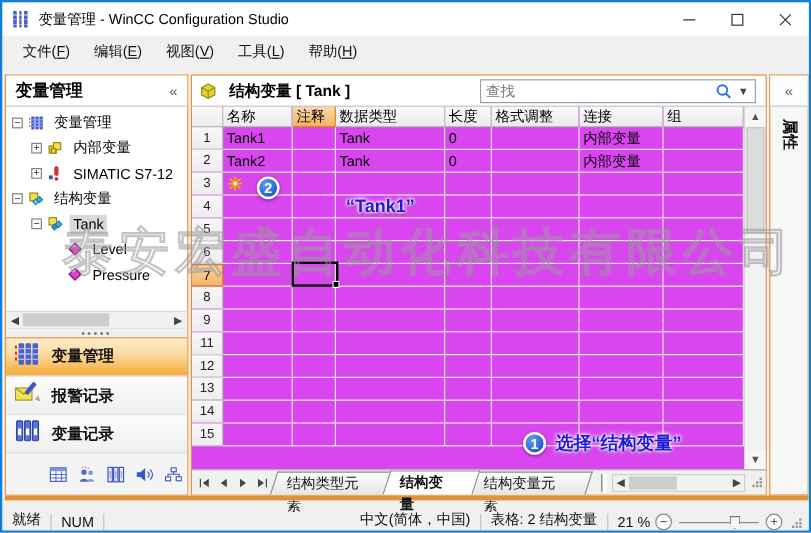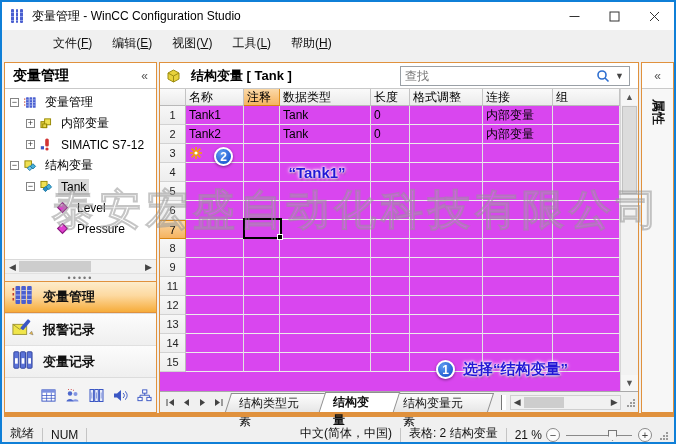--- a/index.html
+++ b/index.html
@@ -11,21 +11,21 @@
 
   
   .titlebar{ height:28px; background:#ffffff; display:flex; align-items:center; flex:0 0 28px; }
   .app-icon{ width:16px; height:16px; margin-left:7px; display:flex; gap:2px; padding:1px 2px; }
   .app-icon i{ flex:1; background:repeating-linear-gradient(#4a5fd0 0 3px,#8fa0e8 3px 4px); border-radius:1px;}
   .title{ margin-left:7px; font-size:12px; color:#000; }
   .win-controls{ margin-left:auto; display:flex; height:100%; }
   .wc{ width:40px; height:100%; display:flex; align-items:center; justify-content:center; color:#222; }
 
   
-  .menubar{ height:26px; background:#f0f0f0; display:flex; align-items:center; padding-left:7px; flex:0 0 26px;margin-left:34px;}
+  .menubar{ height:26px; background:#f0f0f0; display:flex; align-items:center; padding-left:7px; flex:0 0 26px;}
   .menu-item{ padding:4px 10px; font-size:12px; color:#111; }
 
   
   .workspace{ position:relative; flex:1 1 auto; background:#f0f0f0; }
   .panel{ position:absolute; background:#fff; border:1px solid #e0913d; }
   .left-panel{ left:2px; top:6px; width:153px; height:351px; display:flex; flex-direction:column;}
   .main-panel{ left:157px; top:6px; width:480px; height:351px; }
   .right-panel{ left:639px; top:6px; width:33px; height:351px; background:#f7f7f7;}
   .orange-strip{ position:absolute; left:2px; top:357px; width:670px; height:4px; background:#e0913d; }
 

